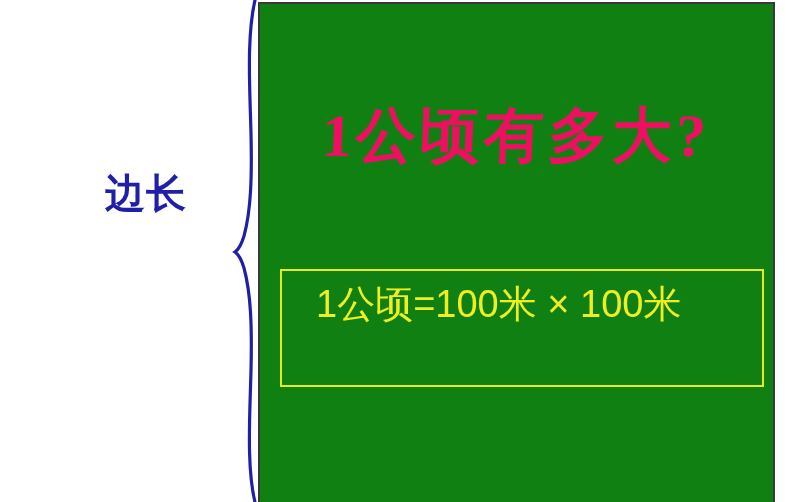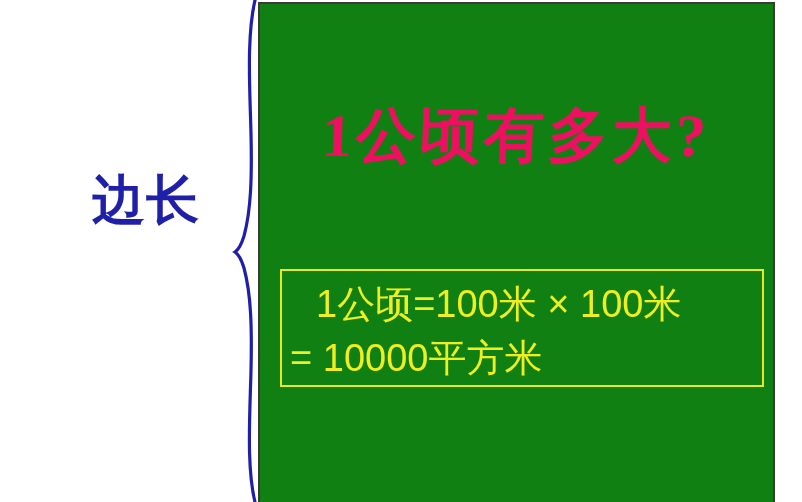--- a/index.html
+++ b/index.html
@@ -31,21 +31,21 @@
     text-align: center;
     color: #1f1fa8;
     font-family: "Liberation Serif", serif;
     font-weight: 700;
     line-height: 1.08;
     letter-spacing: 1px;
     white-space: nowrap;
   }
   .left-label .ll-line1 {
     display: block;
-    font-size: 53px;
+    font-size: 40px;
   }
   .left-label .ll-line2 {
     display: block;
     font-size: 45px;
     margin-top: 2px;
   }
 
   
   .brace {
     position: absolute;
@@ -130,18 +130,17 @@
                C26,420 22,476 32,512" fill="none" stroke="#1f1fa8" stroke-width="3.2" stroke-linecap="round"></path>
     </svg>
   </div>
 
   <div class="green-panel">
 
     <div class="panel-title">1公顷有多大?</div>
 
     <div class="formula-box">
       <span class="formula-line l1">1公顷=100米 × 100米</span>
-      <span class="formula-line l2">= 10000平方米</span>
     </div>
 
   </div>
 
 </div>
 
 </body></html>

